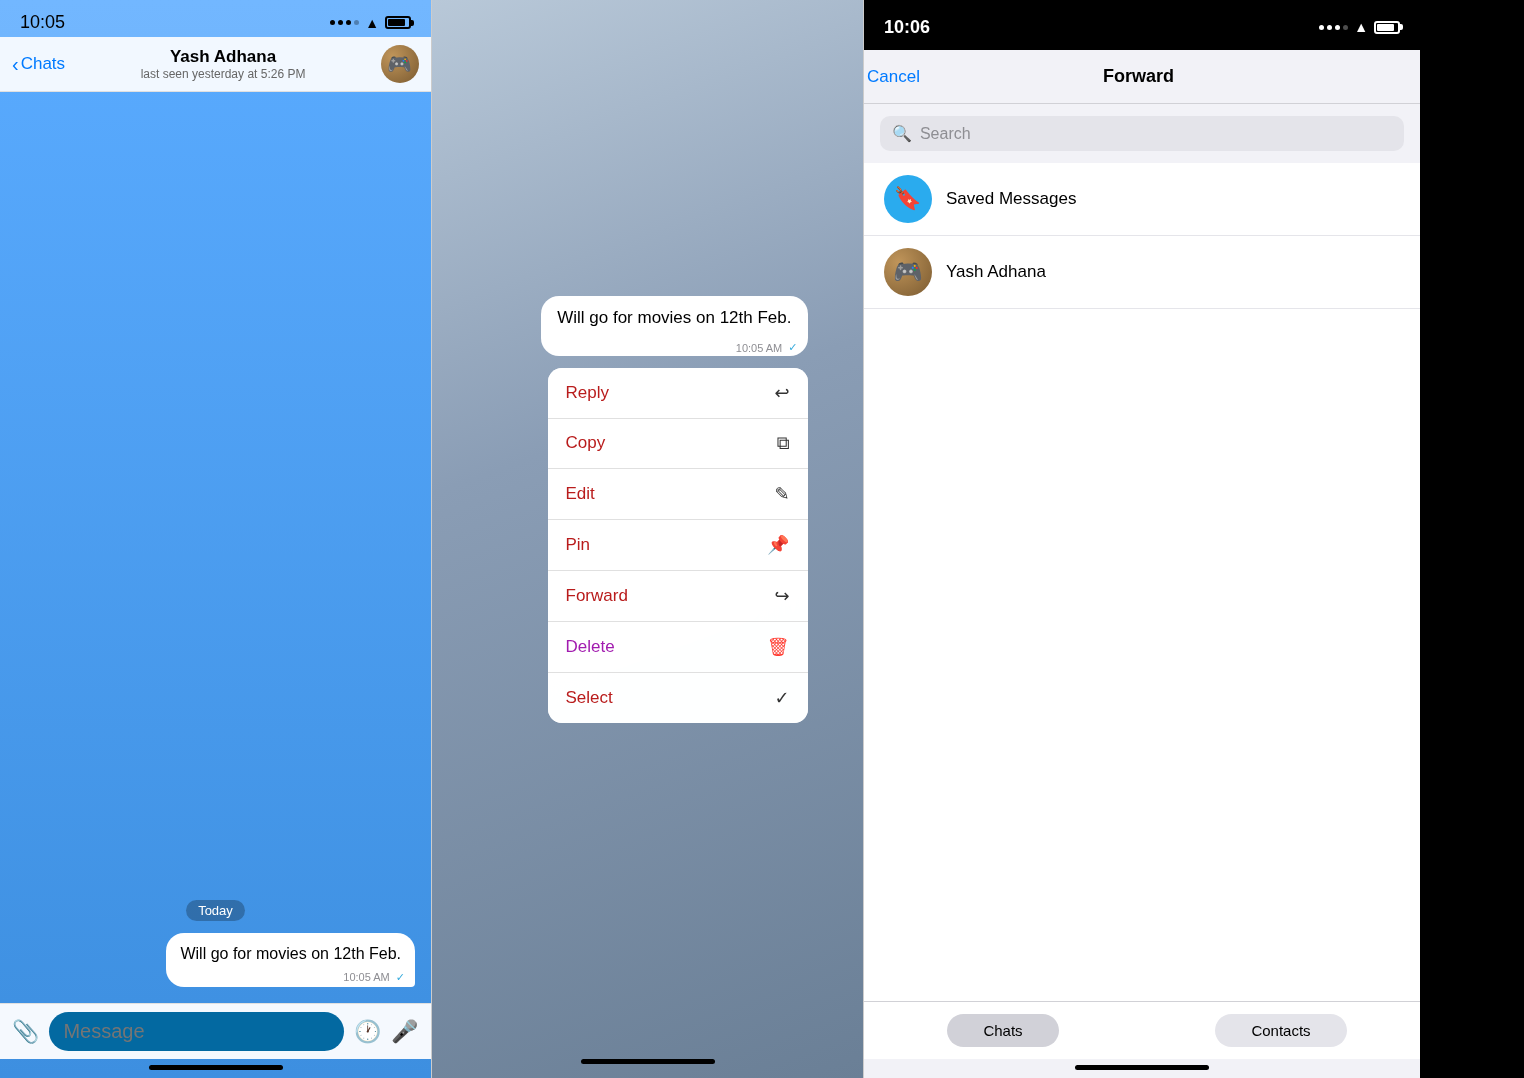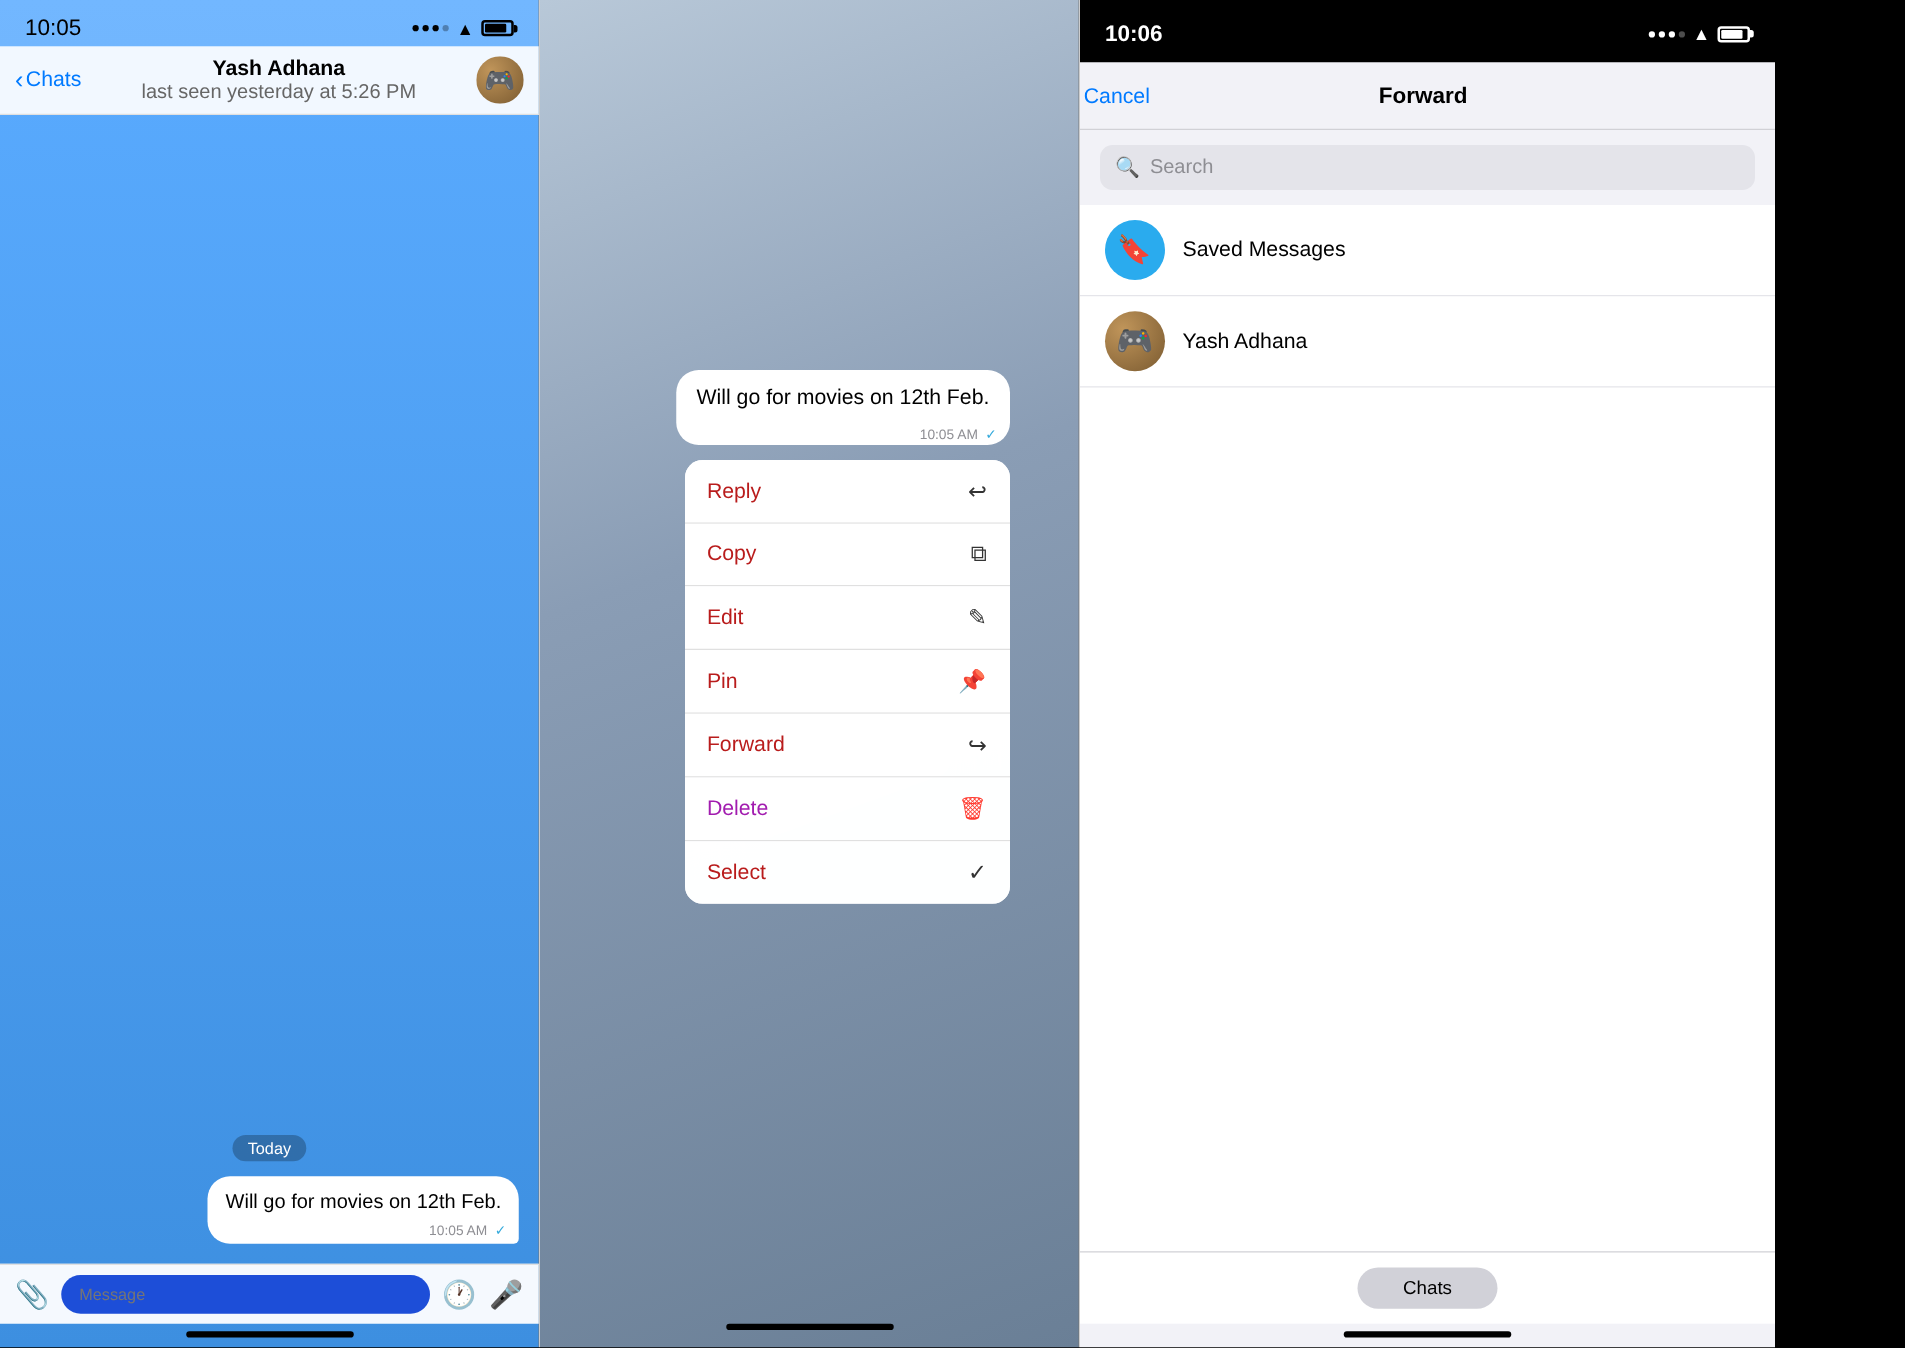--- a/index.html
+++ b/index.html
@@ -71,21 +71,21 @@
       text-align: center;
     }
 
     .header-name {
       font-size: 17px;
       font-weight: 600;
       color: #000;
     }
 
     .header-status {
-      font-size: 16px;
+      font-size: 12px;
       color: #666;
     }
 
     .avatar {
       width: 38px;
       height: 38px;
       border-radius: 50%;
       overflow: hidden;
       background: #8b7355;
       display: flex;
@@ -162,24 +162,24 @@
       gap: 10px;
     }
 
     .input-icon {
       color: #8e8e93;
       font-size: 22px;
     }
 
     .input-field {
       flex: 1;
-      background: #1d4ed8;
+      background: #0369a1;
       border-radius: 20px;
       padding: 8px 14px;
-      font-size: 13px;
+      font-size: 20px;
       color: #c7c7cc;
       border: none;
       outline: none;
     }
 
     .home-indicator {
       width: 134px;
       height: 5px;
       background: #000;
       border-radius: 3px;
@@ -630,16 +630,19 @@
         <span style="font-size:24px;">🎮</span>
       </div>
       <span class="contact-name">Yash Adhana</span>
     </div>
   </div>
 
   <div class="bottom-tabs">
     <div class="tab-item">
       <div class="tab-btn active">Chats</div>
     </div>
+    <div class="tab-item">
+      <div class="tab-btn">Contacts</div>
+    </div>
   </div>
 
   <div class="home-indicator" style="background:#000;"></div>
 </div>
 
 </body></html>

